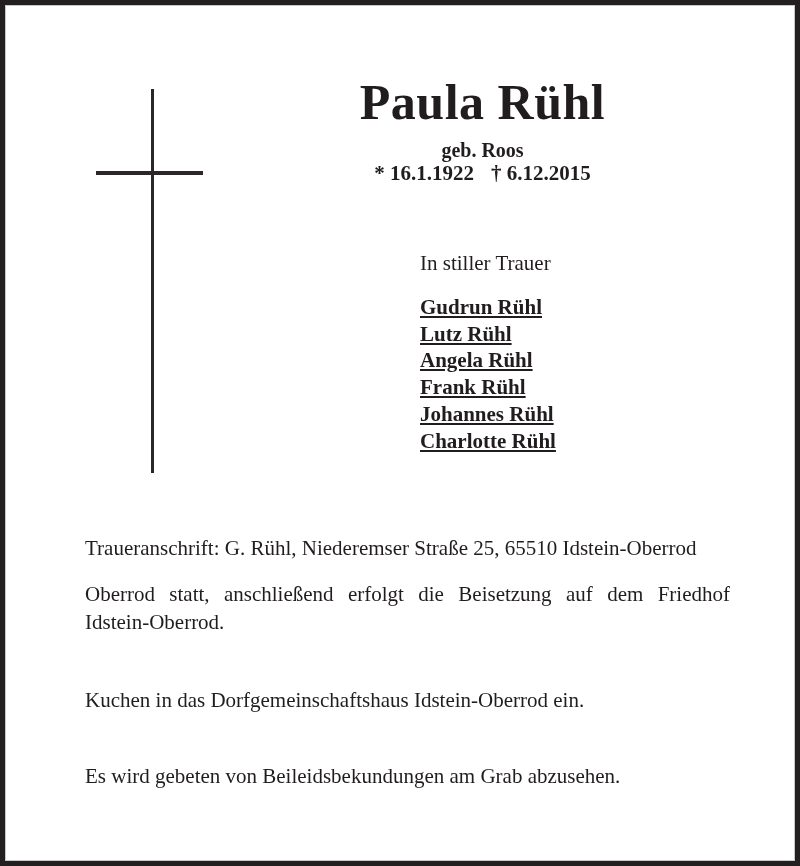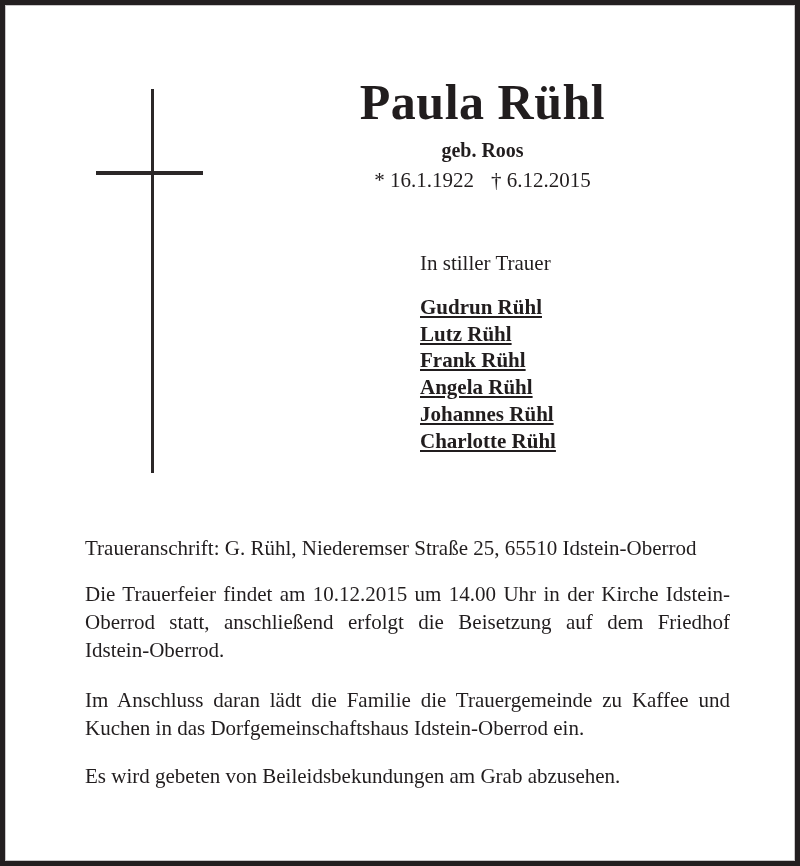--- a/index.html
+++ b/index.html
@@ -46,24 +46,23 @@
     font-weight: bold;
     letter-spacing: 0.5px;
   }
   .maiden-name {
     margin-top: 12px;
     font-size: 20px;
     line-height: 22px;
     font-weight: bold;
   }
   .life-dates {
-    margin-top: 7px;
     font-size: 21px;
     line-height: 24px;
-    font-weight: normal;
+    font-weight: bold;
   }
   .dates-gap { display: inline-block; width: 17px; }
   .mourning-intro {
     position: absolute;
     left: 415px; top: 244px;
     font-size: 21px;
     line-height: 28px;
   }
   .mourners {
     position: absolute;
@@ -121,34 +120,32 @@
     <div class="life-dates">
       <span>* 16.1.1922</span><span class="dates-gap"></span><span>† 6.12.2015</span>
     </div>
   </header>
 
   <div class="mourning-intro">In stiller Trauer</div>
 
   <ul class="mourners">
     <li>Gudrun Rühl</li>
     <li>Lutz Rühl</li>
+    <li>Angela Rühl</li>
     <li>Frank Rühl</li>
-    <li>Angela Rühl</li>
     <li>Johannes Rühl</li>
     <li>Charlotte Rühl</li>
   </ul>
 
   <div class="address">Traueranschrift: G. Rühl, Niederemser Straße 25, 65510 Idstein-Oberrod</div>
 
   <div class="para para-funeral">
-    <div class="jline">Die Trauerfeier findet am 10.12.2015 um 14.00 Uhr in der Kirche Idstein-</div>
     <div class="jline">Oberrod statt, anschließend erfolgt die Beisetzung auf dem Friedhof</div>
     <div class="lastline">Idstein-Oberrod.</div>
   </div>
 
   <div class="para para-reception">
-    <div class="jline">Im Anschluss daran lädt die Familie die Trauergemeinde zu Kaffee und</div>
     <div class="lastline">Kuchen in das Dorfgemeinschaftshaus Idstein-Oberrod ein.</div>
   </div>
 
   <div class="condolence">Es wird gebeten von Beileidsbekundungen am Grab abzusehen.</div>
 
 </div>
 
 </body></html>

